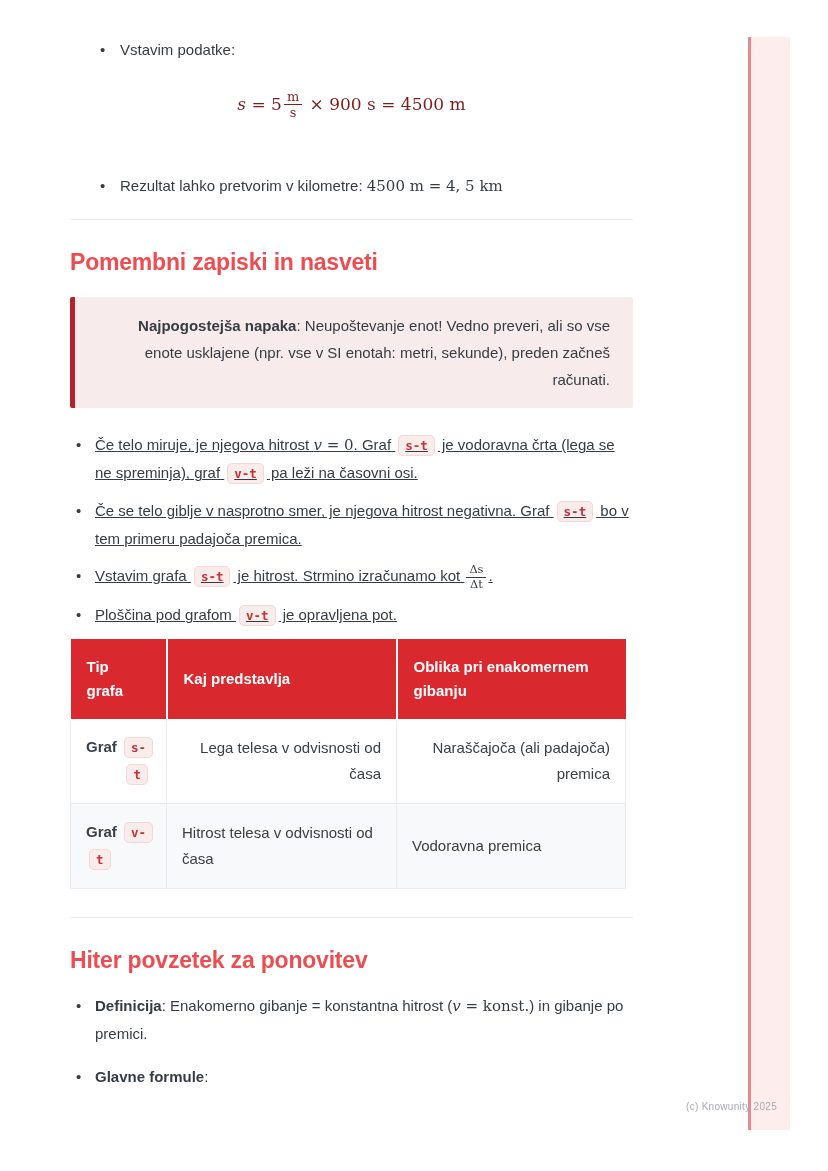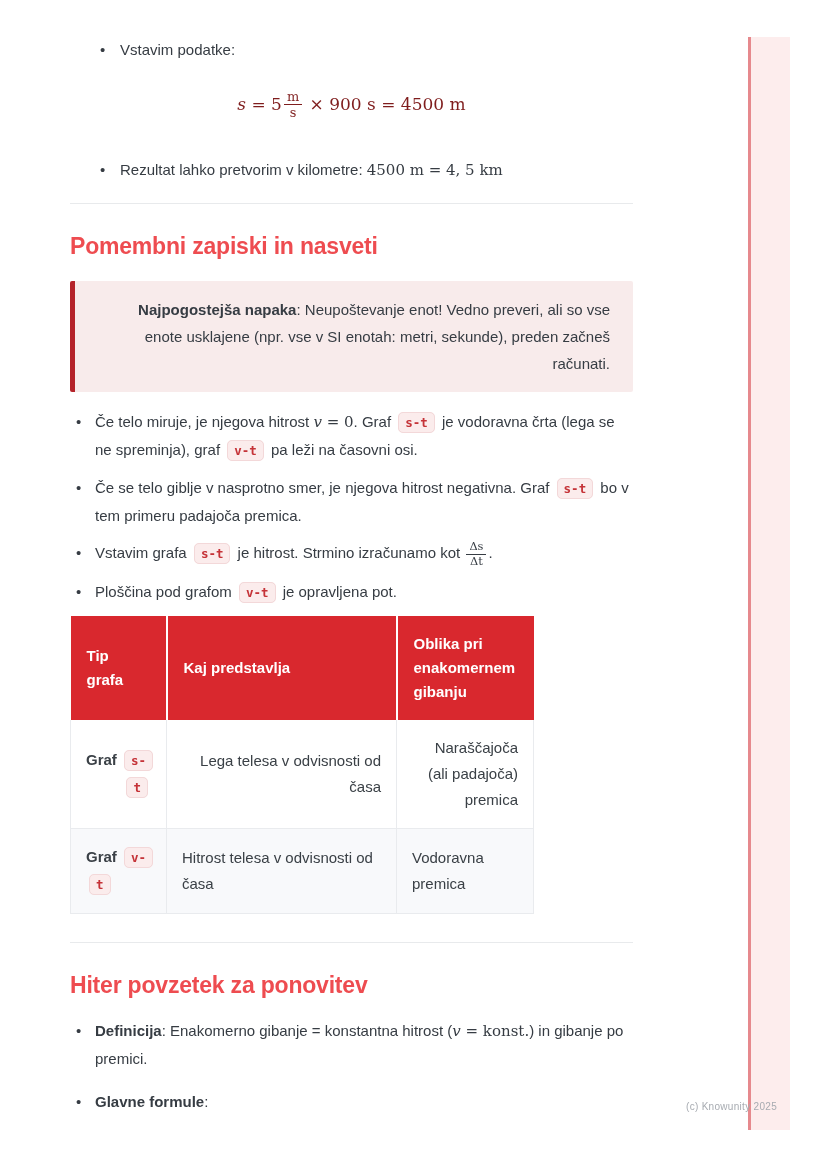--- a/index.html
+++ b/index.html
@@ -19,42 +19,42 @@
   }
   .content{position:relative; z-index:0; padding:36px 0 0 70px; width:563px;}
 
   
   .li{position:relative; padding-left:25px; font-size:15px; line-height:27px;}
   .li::before{content:"•"; position:absolute; left:6px; top:0;}
   .li.nested{padding-left:50px;}
   .li.nested::before{left:30px;}
 
   .mt-formula{margin-top:26px;}
-  .mt-result{margin-top:36px;}
+  .mt-result{margin-top:52px;}
   .mt-answer{margin-top:16px;}
 
   .formula{
     text-align:center; font-family:"DejaVu Serif",serif; font-size:17px; color:#7f1d1d;
   }
 
   hr.divider{border:none; border-top:1px solid #e8eaec; margin:19px 0 0 0; width:563px;}
   hr.divider2{margin-top:28px;}
 
   h2.section-title{
     margin:27px 0 0 0; font-size:23px; line-height:30px; font-weight:700;
     letter-spacing:-.2px; color:var(--accent-red,#ee4c50); font-family:"Liberation Sans",sans-serif;
   }
 
   .callout{
     margin-top:20px; background:#f8ebeb; border-left:5px solid var(--callout-border,#b5232a);
     border-radius:2px; padding:15px 23px;text-align:right;
   }
   .callout p{margin:0; font-size:15px; line-height:27px;}
 
-  .ul{margin-top:16px;}
+  .ul{margin-top:23px;text-decoration:underline;}
   .ul .li{margin-bottom:10px;}
   .ul2{margin-top:17px;}
   .ul2 .li{margin-bottom:9px;margin-top:16px;}
 
   
   .seg-b{font-weight:700;}
   .seg-v{font-family:"DejaVu Serif",serif; font-style:italic;}
   .seg-r{font-family:"DejaVu Serif",serif;}
   sup.seg-s{font-family:"DejaVu Serif",serif; font-size:10px;}
   .seg-c{
@@ -64,21 +64,21 @@
     -webkit-box-decoration-break:clone; box-decoration-break:clone;
   }
   .frac{
     display:inline-block; vertical-align:-0.55em; text-align:center;
     font-family:"DejaVu Serif",serif; font-size:0.76em; line-height:1.18; margin:0 2px;
   }
   .frac .fnum{display:block; border-bottom:1px solid currentColor; padding:0 3px;}
   .frac .fden{display:block;}
 
   
-  table.graph-table{margin-top:6px; width:464px; border-collapse:collapse; table-layout:fixed;}
+  table.graph-table{margin-top:6px; width:556px; border-collapse:collapse; table-layout:fixed;}
   table.graph-table th{
     background:var(--table-header-red,#d9282e); color:#fff; font-weight:700; font-size:15px;
     line-height:24px; text-align:left; vertical-align:middle; padding:16px;
     border-right:2px solid #fff;
   }
   table.graph-table th:last-child{border-right:none;}
   table.graph-table td{
     font-size:15px; line-height:26px; vertical-align:middle; padding:15px;
     border:1px solid #e9ebee; background:#fff; color:#3a4046;
   }

